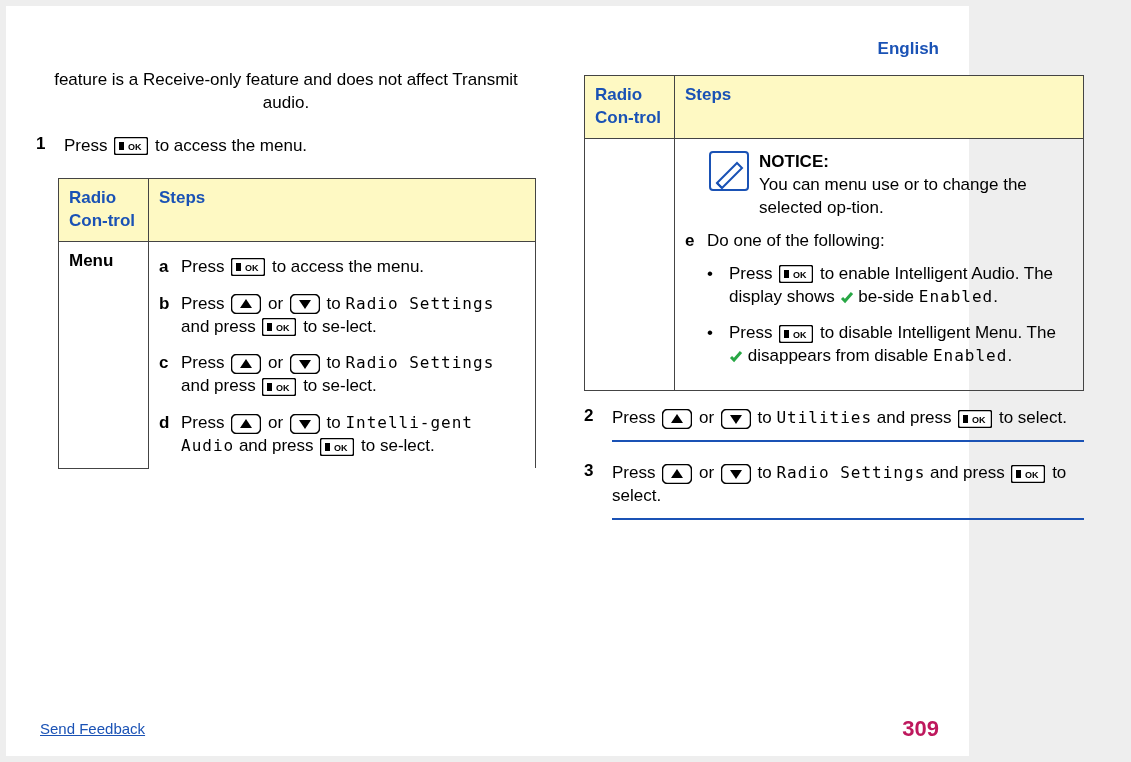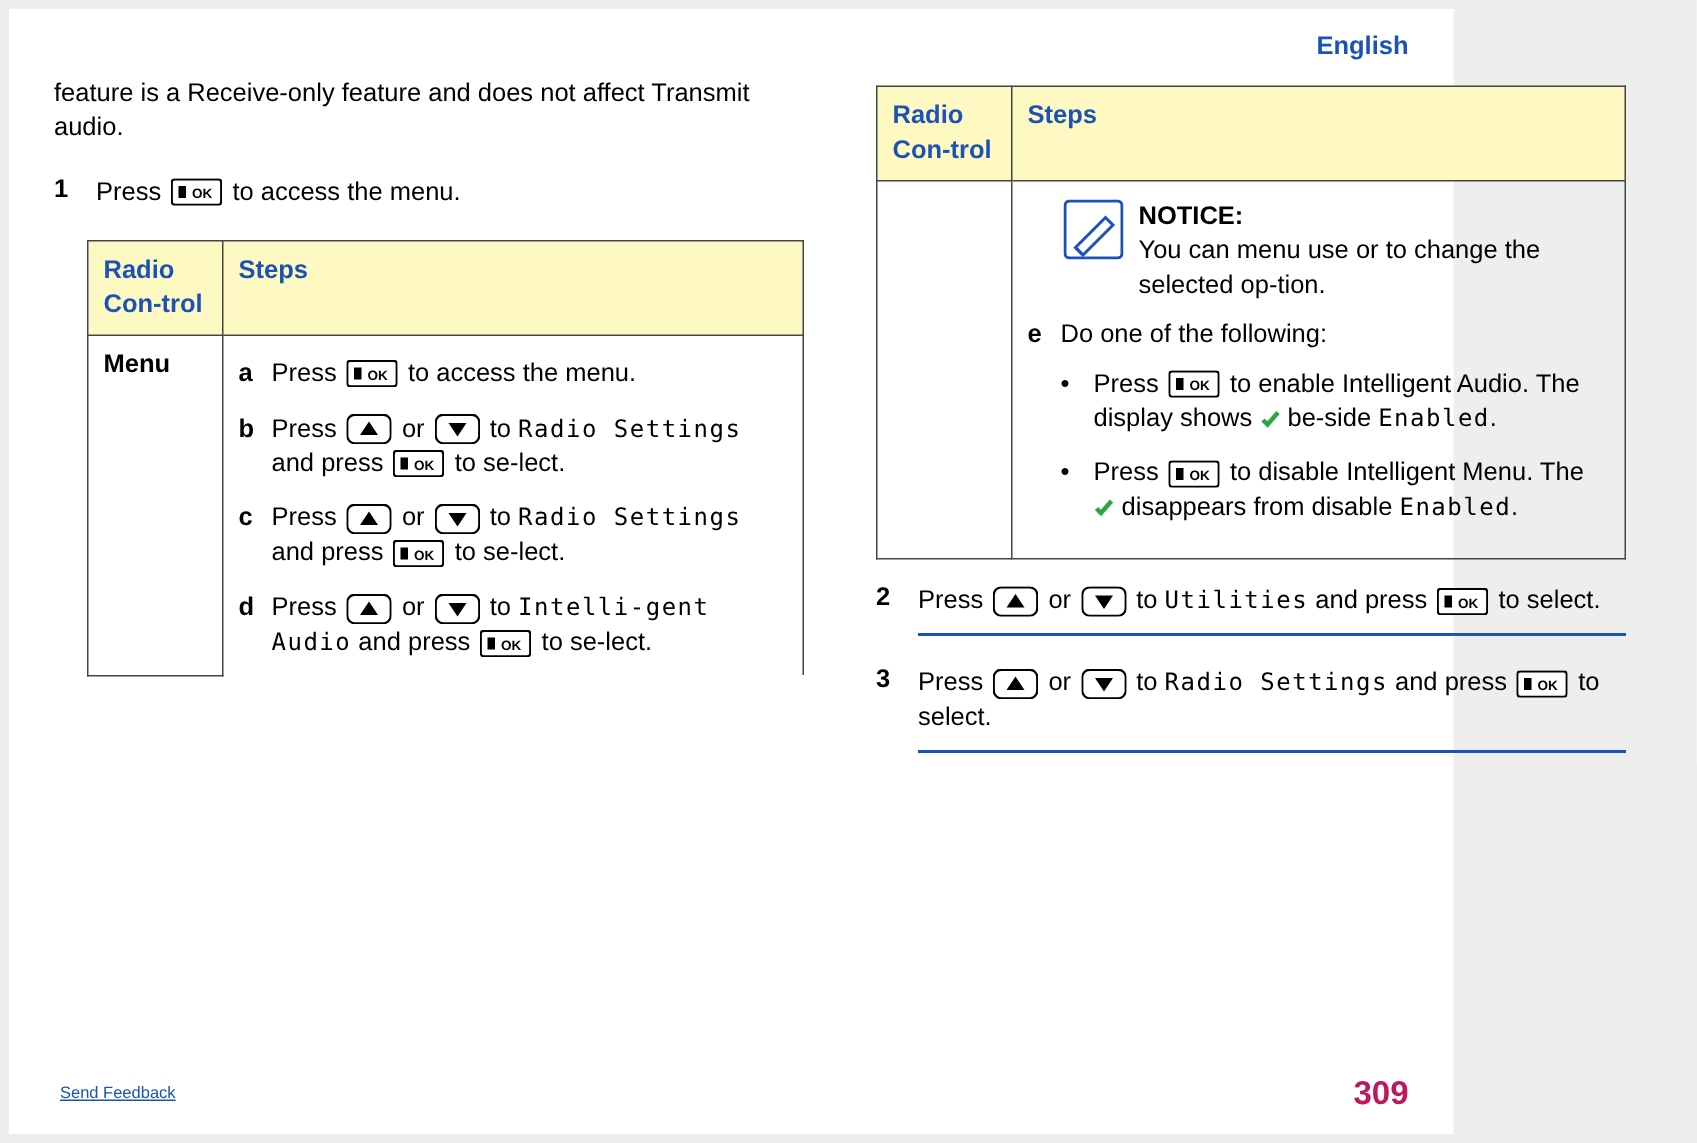--- a/index.html
+++ b/index.html
@@ -13,34 +13,34 @@
     font-size: 17px;
     color: #000;
     line-height: 1.35;
   }
   .page {
     position: relative;
     background: #ffffff;
     margin: 6px;
     width: 963px;
     height: 750px;
-    padding: 14px 30px 12px 30px;
+    padding: 32px 30px 12px 30px;
   }
   .header {
     text-align: right;
     color: #1a52b5;
     font-weight: bold;
   }
   .columns {
     display: flex;
     column-gap: 48px;
     margin-top: 8px;
   }
   .col { width: 500px; }
-  .intro { margin: 0 0 18px 0; }
+  .intro { margin: 0 0 18px 0; text-align: center; }
   .numstep { display: flex; margin: 4px 0 10px 0; }
   .numstep .num { width: 28px; font-weight: bold; }
   .numstep .body { flex: 1; }
   .numstep .body p { margin: 2px 0 10px 0; }
   .numstep hr, .hr {
     border: none; border-top: 2px solid #1a52b5; margin: 4px 0 8px 0;
   }
 
   table.rc {
     border-collapse: collapse;
@@ -94,21 +94,21 @@
 
   .footer {
     position: absolute;
     bottom: 12px;
     left: 34px;
     right: 30px;
     display: flex;
     justify-content: space-between;
     align-items: center;
   }
-  .footer .fb { color: #1a52b5; text-decoration: underline; font-size: 11px; }
+  .footer .fb { color: #1a52b5; text-decoration: underline; font-size: 15px; }
   .footer .pn { color: #be185d; font-weight: bold; font-size: 22px; }
 </style>
 </head>
 <body>
 
 <div class="page">
 
   <div class="header">English</div>
 
   <div class="columns">

